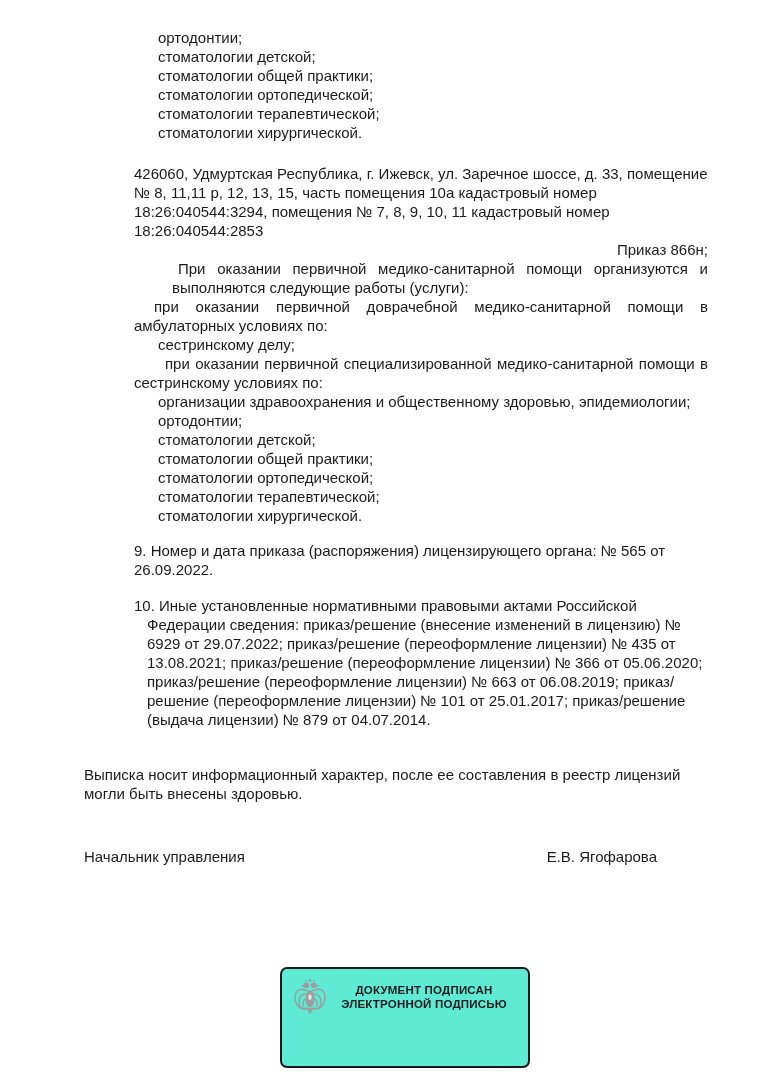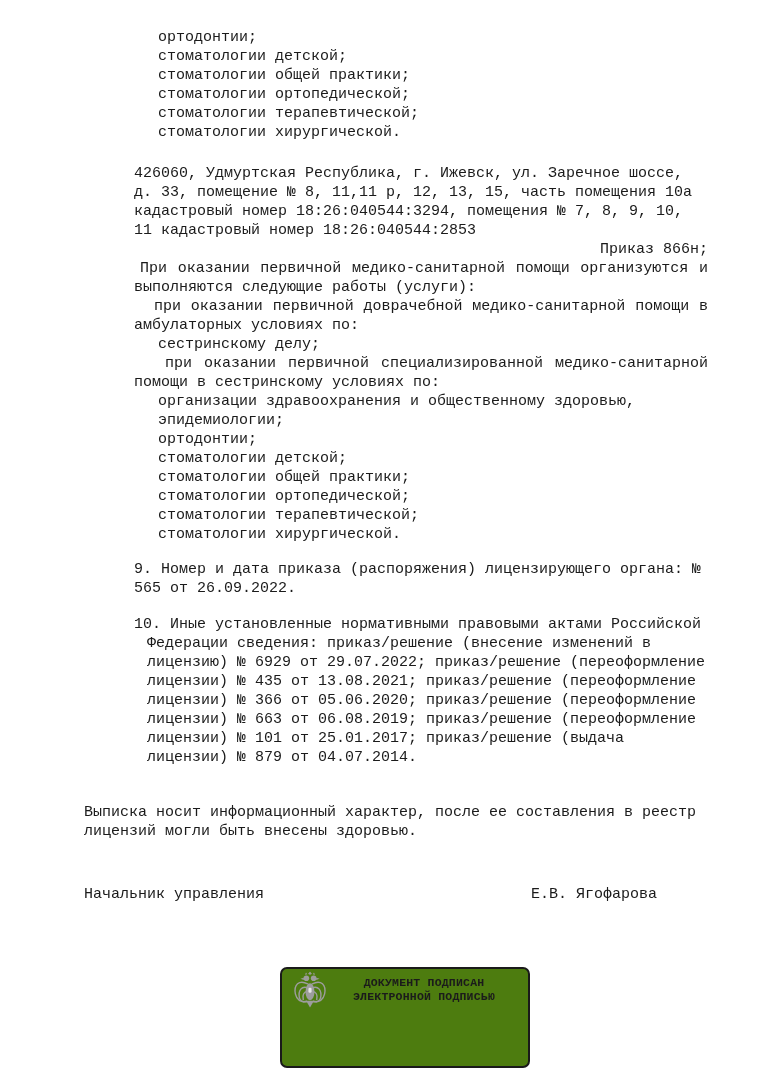--- a/index.html
+++ b/index.html
@@ -2,38 +2,38 @@
 <html><head>
 <meta charset="utf-8">
 <style>
   * { margin: 0; padding: 0; box-sizing: border-box; }
   html, body { background: #ffffff; }
   .page {
     position: relative;
     width: 758px;
     height: 1080px;
     background: #ffffff;
-    font-family: Liberation Mono, monospace;
+    font-family: Liberation Sans, sans-serif;
     font-size: 15px;
     line-height: 19px;
     color: #1b1b1b;
     overflow: hidden;
   }
   .content {
     position: absolute;
     left: 84px;
     top: 28px;
     width: 628px;
   }
   .body-col { margin-left: 50px; width: 574px; }
   ul.plain { list-style: none; }
   ul.plain li { padding-left: 24px; }
   .address { margin-top: 22px; }
   .para { text-align: justify; }
-  .indent6  { text-indent: 6px; }
+  .indent6  { text-indent: 6px; margin-left: 38px; }
   .indent20 { text-indent: 20px; }
   .indent31 { text-indent: 31px; }
   .order-line { padding-left: 6px; text-align: right; }
   .subitem { padding-left: 24px; }
   .item9 { margin-top: 16px; }
   .item10 { margin-top: 17px; padding-left: 13px; text-indent: -13px; }
   .note { margin-top: 36px; }
   .sig-row {
     margin-top: 44px;
     display: flex;
@@ -41,22 +41,22 @@
   }
   .sig-name { margin-right: 55px; }
   .stamp {
     position: absolute;
     left: 280px;
     top: 967px;
     width: 250px;
     height: 101px;
     border: 2px solid #1a1a1a;
     border-radius: 7px;
-    background: #4d7c0f;
-    padding: 0 8px 0 10px;
+    background: #5eead4;
+    padding: 7px 8px 0 10px;
   }
   .stamp-head {
     display: flex;
     align-items: center;
   }
   .stamp-emblem { flex: 0 0 36px; height: 42px; }
   .stamp-title {
     flex: 1;
     text-align: center;
     font-size: 11.5px;

